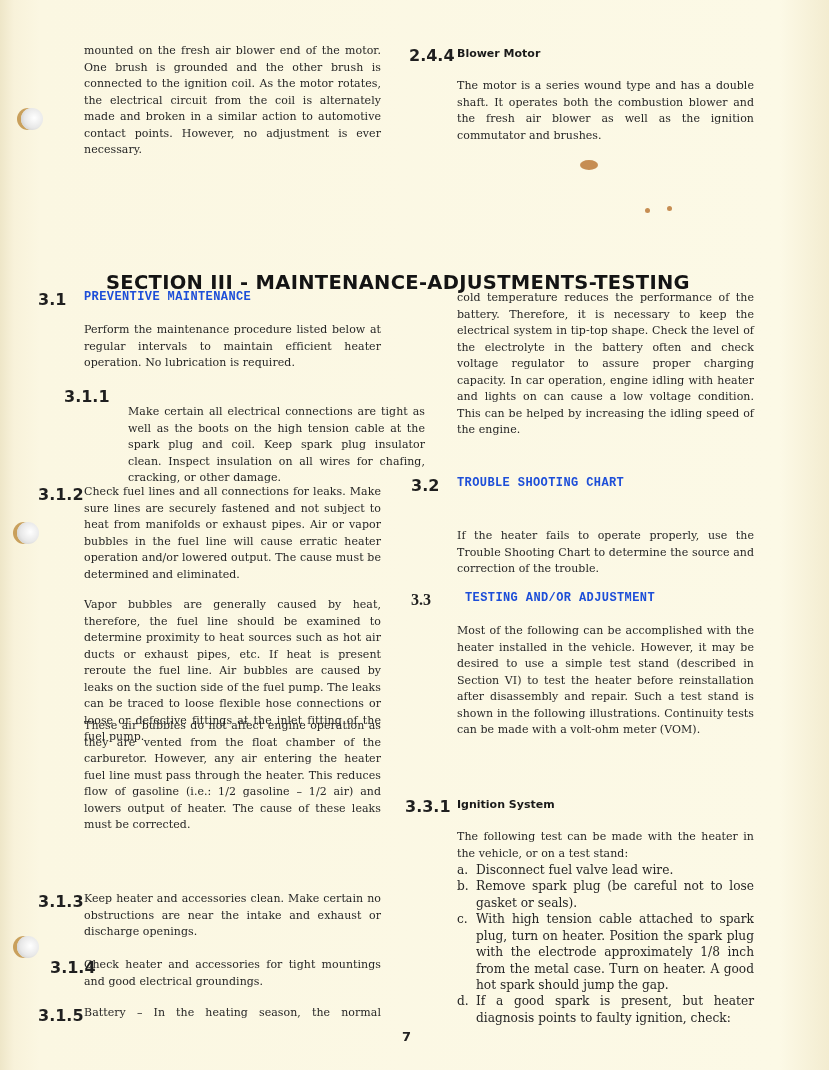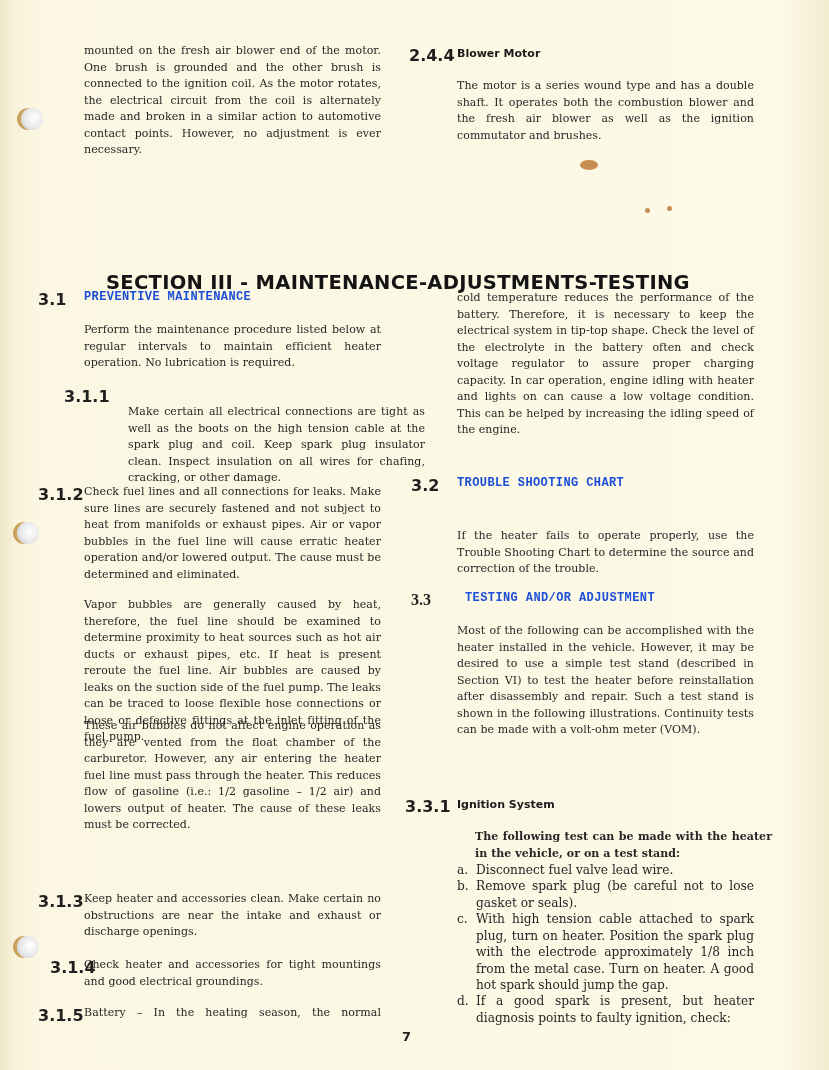--- a/index.html
+++ b/index.html
@@ -90,21 +90,21 @@
 <div class="num" style="left:411px; top:476px;">3.2</div>
 <div class="heading" style="left:457px; top:476px;">TROUBLE SHOOTING CHART</div>
 <div class="body-text" style="left:457px; top:508px; width:297px;margin-top:20px;">If the heater fails to operate properly, use the Trouble Shooting Chart to determine the source and correction of the trouble.</div>
 
 <div class="num" style="left:411px; top:591px;font-family:Liberation Serif, serif;">3.3</div>
 <div class="heading" style="left:457px; top:591px;margin-left:8px;">TESTING AND/OR ADJUSTMENT</div>
 <div class="body-text" style="left:457px; top:623px; width:297px;">Most of the following can be accomplished with the heater installed in the vehicle. However, it may be desired to use a simple test stand (described in Section VI) to test the heater before reinstallation after disassembly and repair. Such a test stand is shown in the following illustrations. Continuity tests can be made with a volt-ohm meter (VOM).</div>
 
 <div class="num" style="left:405px; top:797px;">3.3.1</div>
 <div class="subheading" style="left:457px; top:798px;">Ignition System</div>
-<div class="body-text" style="left:475px; top:829px; width:297px;font-weight:bold;">The following test can be made with the heater in the vehicle, or on a test stand:</div>
+<div class="body-text" style="left:457px; top:829px; width:297px;">The following test can be made with the heater in the vehicle, or on a test stand:</div>
 
 <div class="list-item" style="left:457px; top:862px; width:297px;">
   <span class="marker">a.</span>
   <span class="txt">Disconnect fuel valve lead wire.</span>
 </div>
 <div class="list-item" style="left:457px; top:878px; width:297px;">
   <span class="marker">b.</span>
   <span class="txt">Remove spark plug (be careful not to lose gasket or seals).</span>
 </div>
 <div class="list-item" style="left:457px; top:911px; width:297px;">

